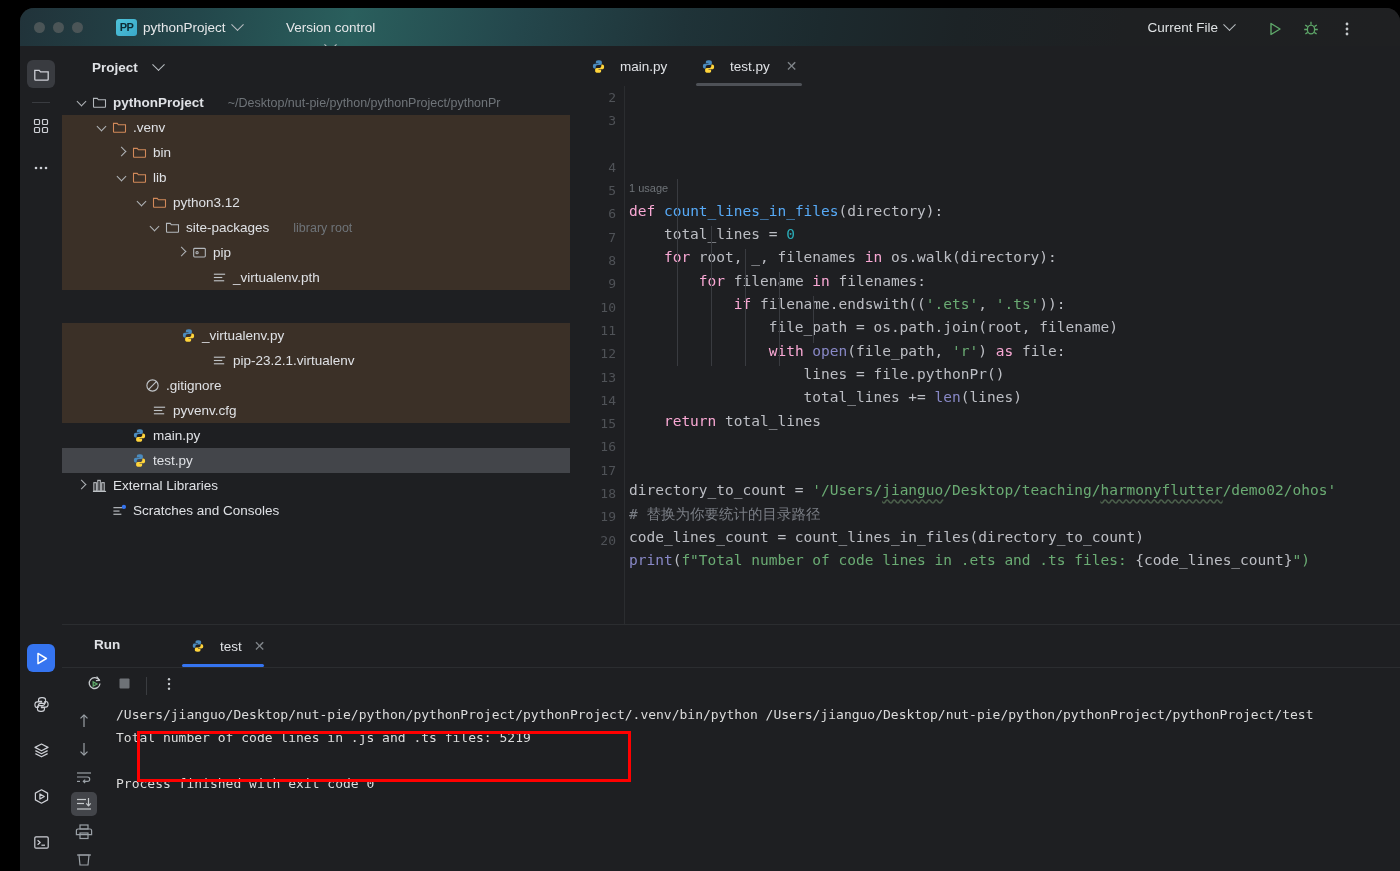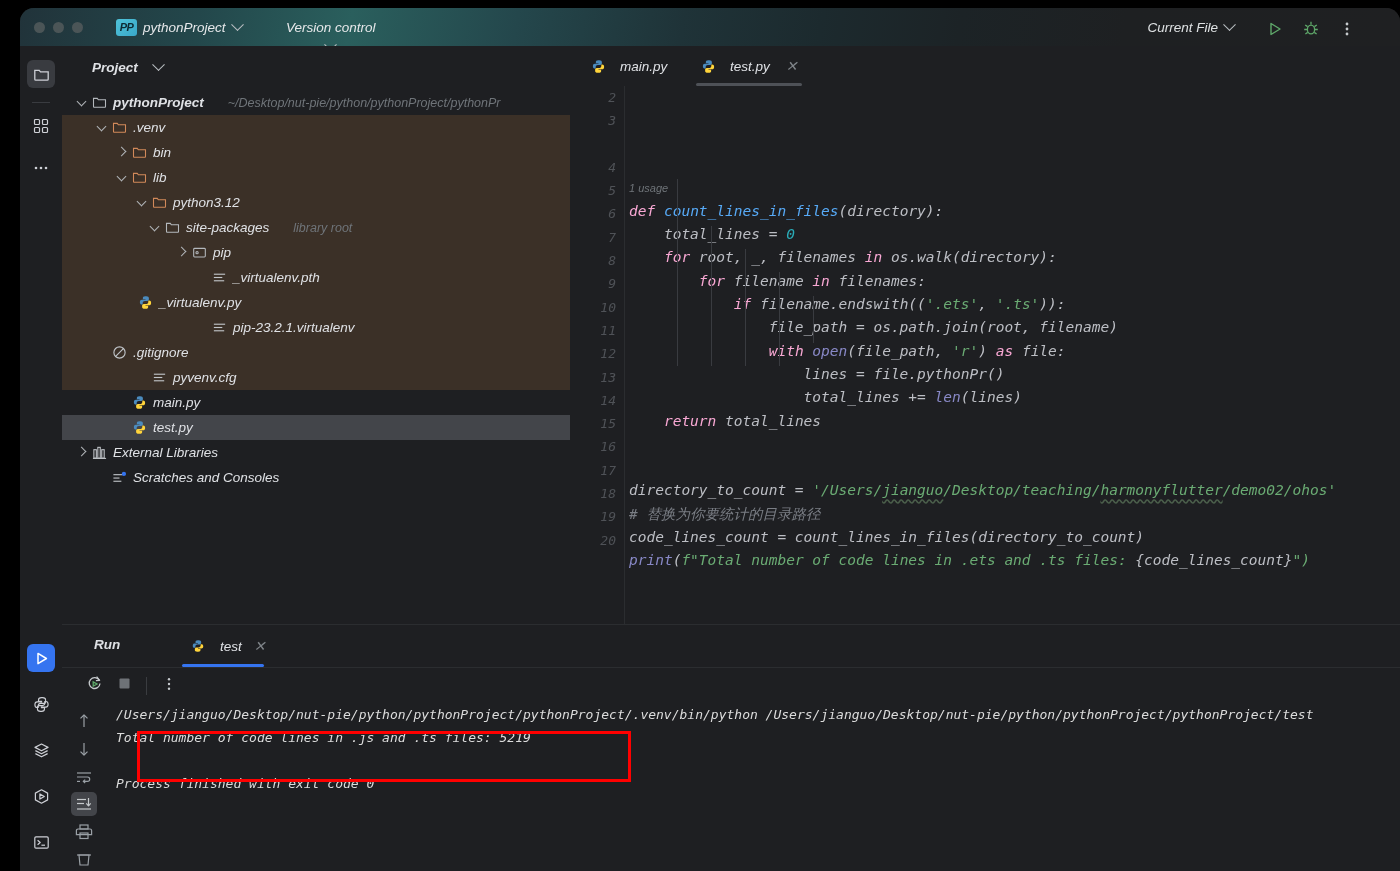--- a/index.html
+++ b/index.html
@@ -6,21 +6,20 @@
   html, body {
     width: 1400px; height: 871px;
     background: #000;
     font-family: "Liberation Sans", sans-serif;
     overflow: hidden;
   }
   .app {
     position: absolute; left: 0; top: 0;
     width: 1400px; height: 677px;
     background: #000;
-    font-style: italic;
   }
   
   .window {
     position: absolute; left: 20px; top: 8px;
     width: 1380px; height: 863px;
     background: #1e1f22;
     border-top-left-radius: 14px;
     border-top-right-radius: 14px;
     overflow: hidden;
   }
@@ -398,42 +397,42 @@
             <i class="arrow "></i>
             <span class="ico">
               <svg width="15" height="15" viewBox="0 0 16 16" stroke="#c0c4c8" stroke-width="1.2" fill="none">
                 <line x1="2" y1="4.5" x2="14" y2="4.5"></line>
                 <line x1="2" y1="8" x2="11" y2="8"></line>
                 <line x1="2" y1="11.5" x2="13" y2="11.5"></line>
               </svg>
             </span>
             <span class="tlabel">_virtualenv.pth</span>
           </div>
-          <div class="trow venv-bg" style="padding-left: 60px;">
+          <div class="trow venv-bg" style="padding-left: 103px; margin-top: 33px;">
             <i class="arrow "></i>
             <span class="ico">
               <svg width="15" height="15" viewBox="0 0 16 16">
         <path d="M7.9 1.3c-2.3 0-2.7 1-2.7 2v1.3h2.8v.5H4.1c-1.2 0-2.1.7-2.1 2.5s.9 2.5 2.1 2.5h.9V8.6c0-1.2 1-2.2 2.3-2.2h2.5c1 0 1.8-.8 1.8-1.8V3.3c0-1.1-.8-2-2.8-2z" fill="#4b8bbe"></path>
         <path d="M8.1 14.7c2.3 0 2.7-1 2.7-2v-1.3H8v-.5h3.9c1.2 0 2.1-.7 2.1-2.5s-.9-2.5-2.1-2.5h-.9v1.5c0 1.2-1 2.2-2.3 2.2H6.2c-1 0-1.8.8-1.8 1.8v1.3c0 1.1.8 2 2.8 2z" fill="#ffd43b"></path>
               </svg>
             </span>
             <span class="tlabel">_virtualenv.py</span>
           </div>
           <div class="trow venv-bg" style="padding-left: 134px;">
             <i class="arrow "></i>
             <span class="ico">
               <svg width="15" height="15" viewBox="0 0 16 16" stroke="#c0c4c8" stroke-width="1.2" fill="none">
                 <line x1="2" y1="4.5" x2="14" y2="4.5"></line>
                 <line x1="2" y1="8" x2="11" y2="8"></line>
                 <line x1="2" y1="11.5" x2="13" y2="11.5"></line>
               </svg>
             </span>
             <span class="tlabel">pip-23.2.1.virtualenv</span>
           </div>
-          <div class="trow venv-bg" style="padding-left: 34px;">
+          <div class="trow venv-bg" style="padding-left: 67px;">
             <i class="arrow "></i>
             <span class="ico">
               <svg width="15" height="15" viewBox="0 0 16 16" stroke="#c0c4c8" stroke-width="1.2" fill="none">
                 <circle cx="8" cy="8" r="6"></circle>
                 <line x1="3.9" y1="12.1" x2="12.1" y2="3.9"></line>
               </svg>
             </span>
             <span class="tlabel">.gitignore</span>
           </div>
           <div class="trow venv-bg" style="padding-left: 74px;">

